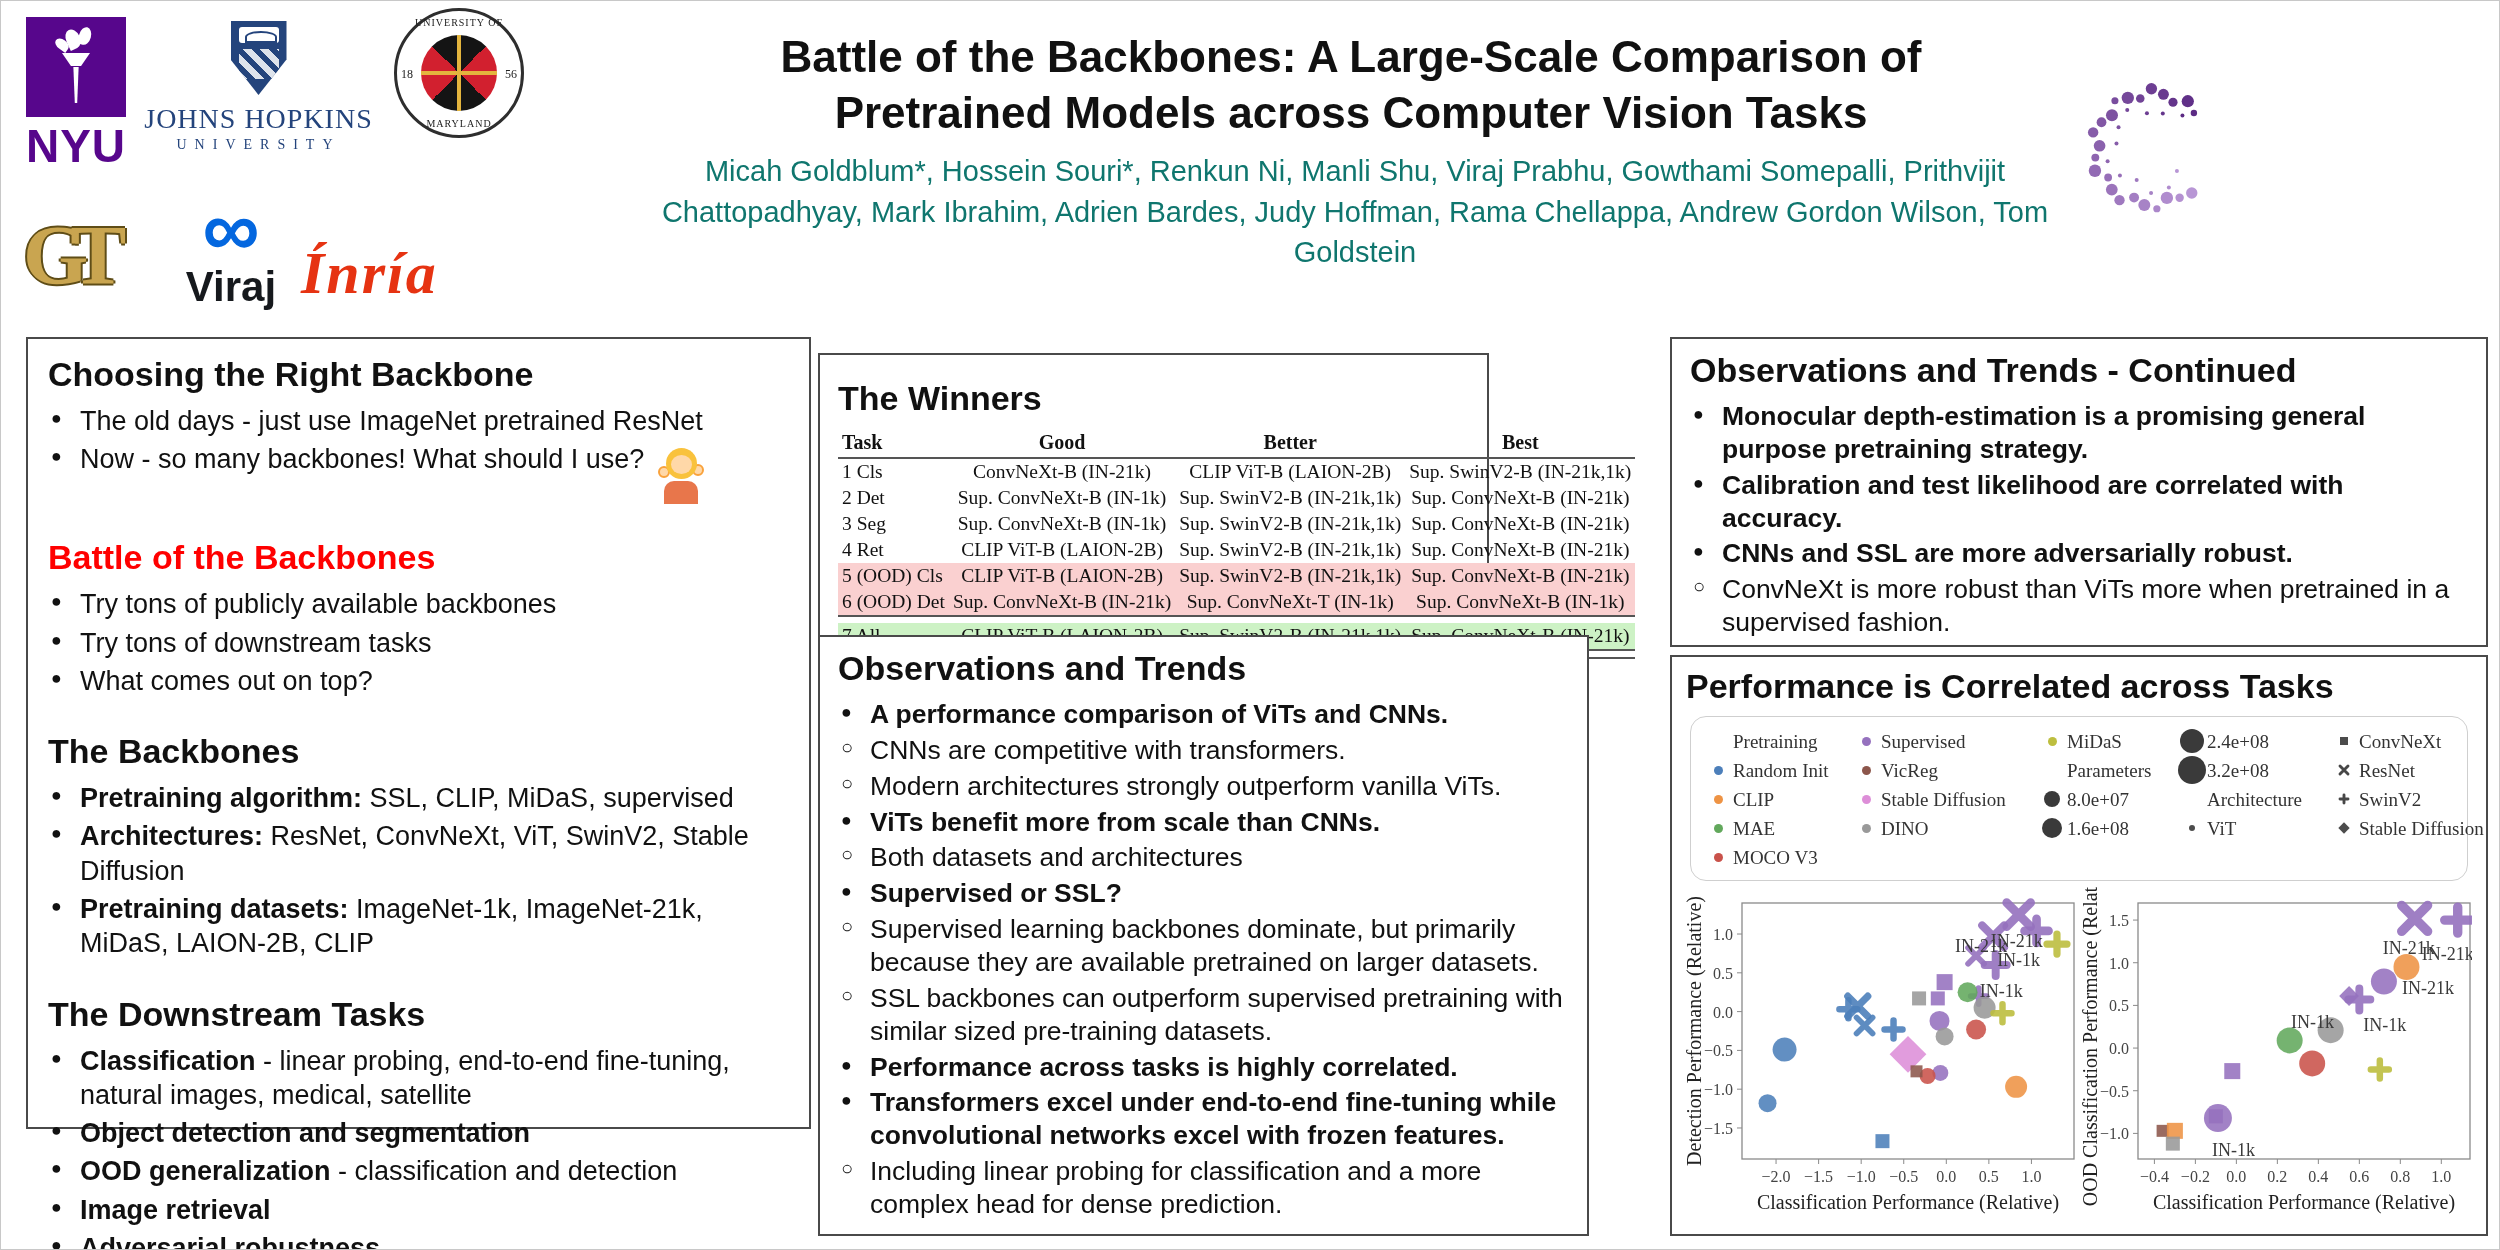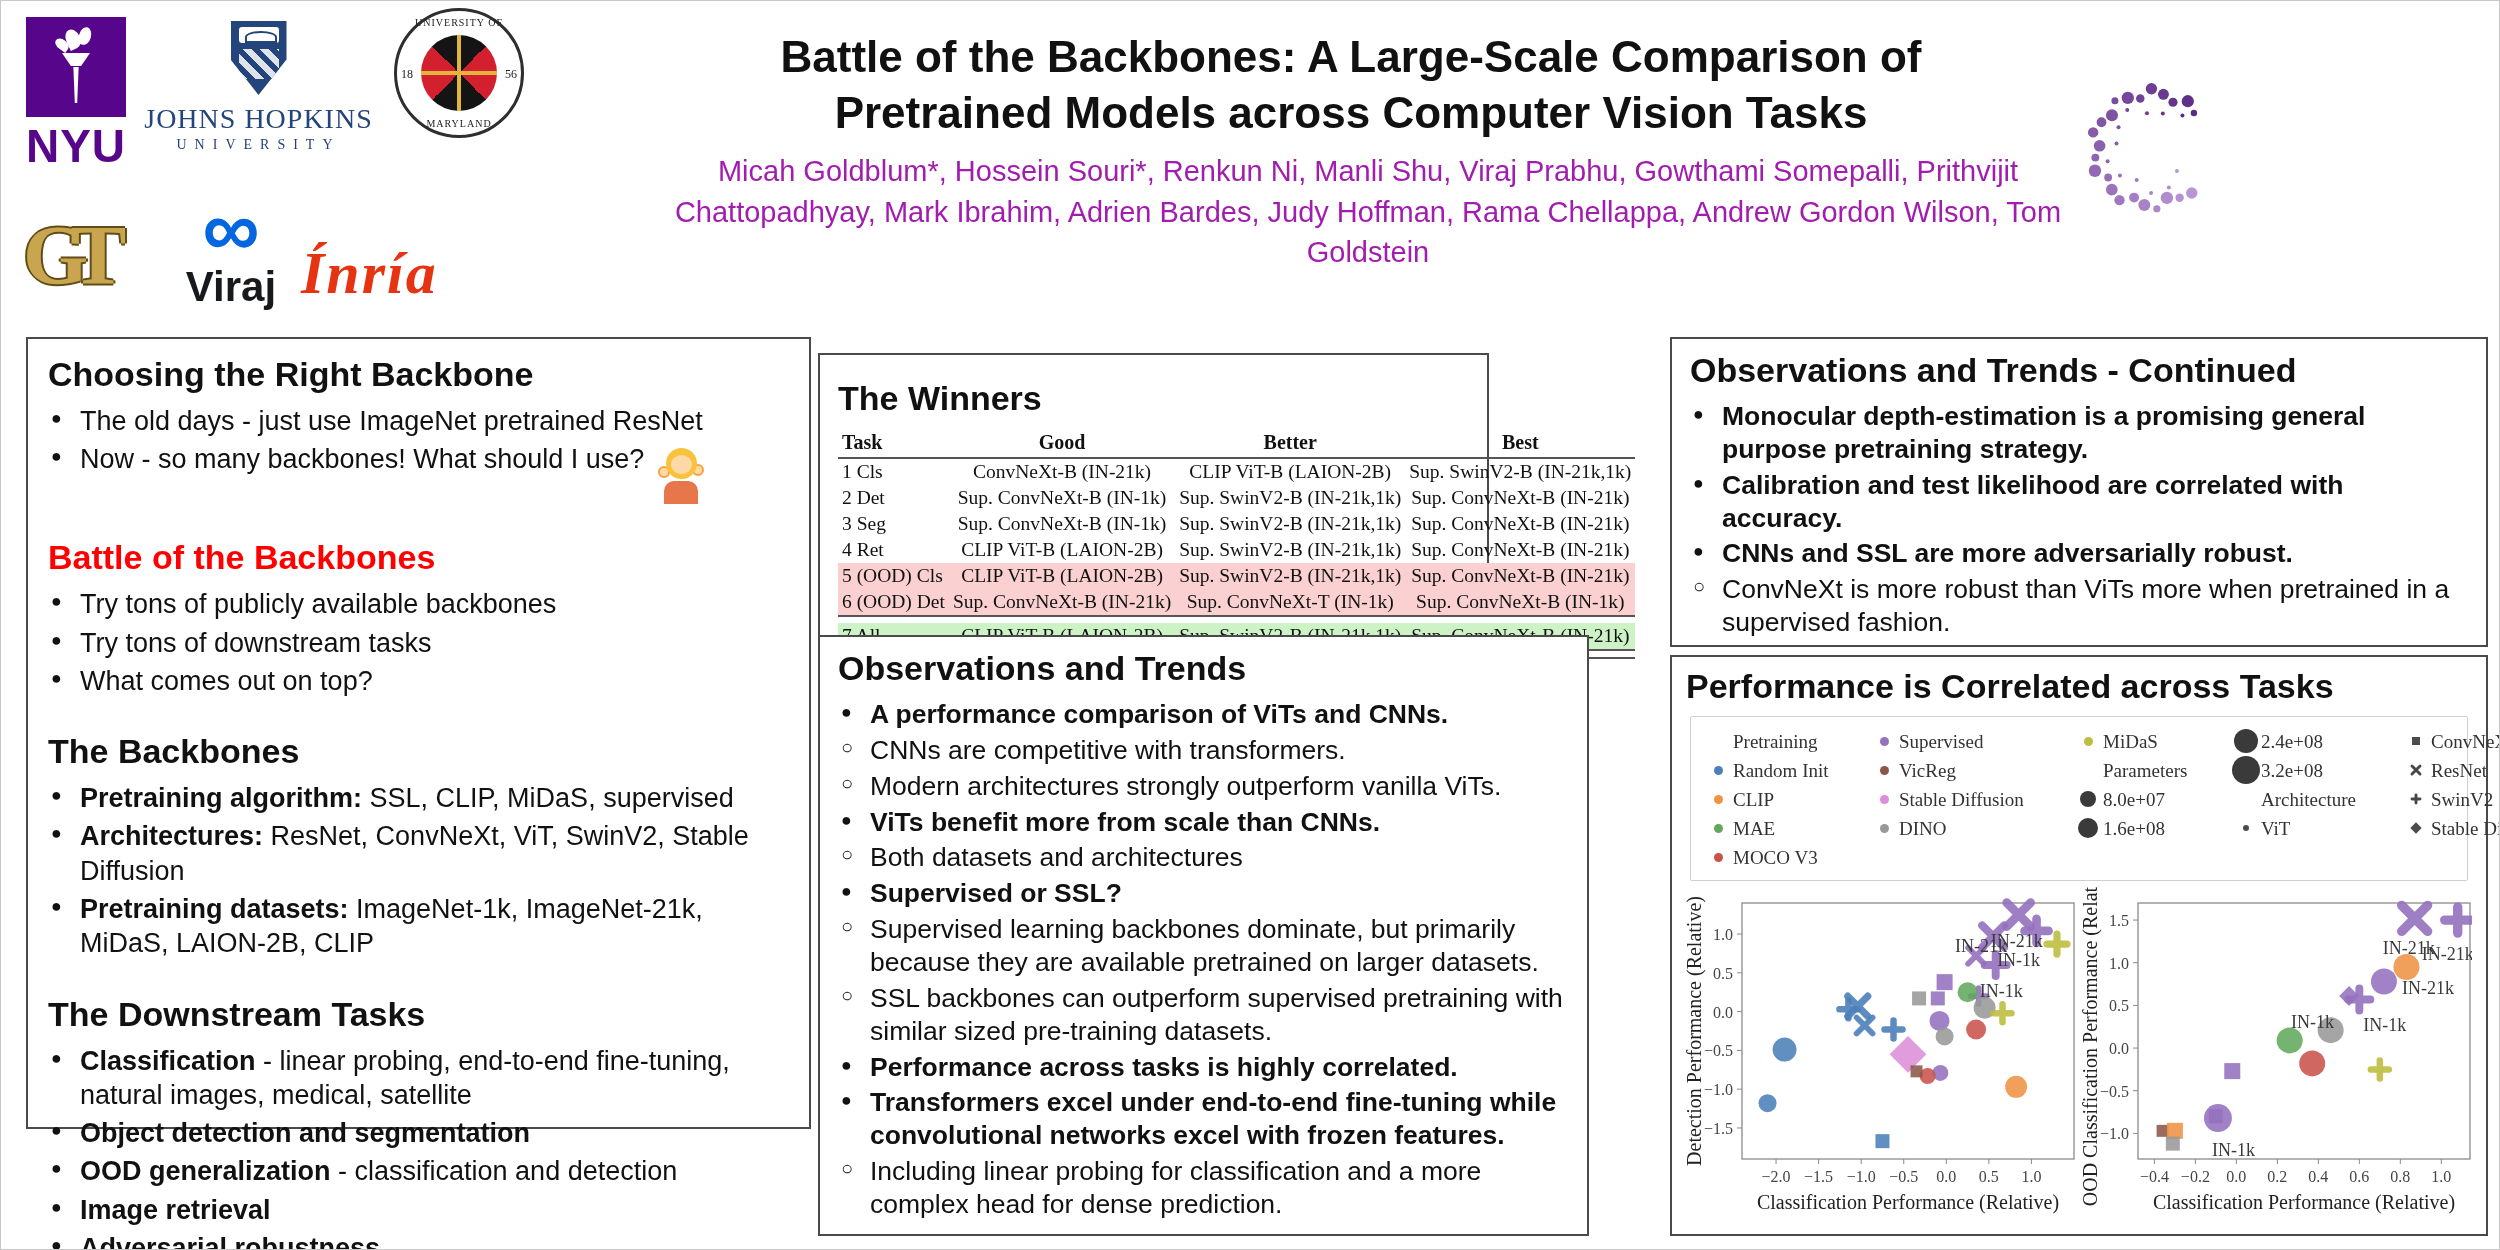--- a/index.html
+++ b/index.html
@@ -1,21 +1,21 @@
 <!DOCTYPE html>
 <html><head>
 <meta charset="utf-8">
 <style>
   html,body{margin:0;padding:0;background:#fff;}
   .poster{position:relative;width:2500px;height:1250px;background:#fff;font-family:"Liberation Sans",sans-serif;border:1px solid #c8c8c8;box-sizing:border-box;overflow:hidden;}
   .box{position:absolute;border:2px solid #4a4a4a;background:#fff;box-sizing:border-box;}
   
   .title-block{position:absolute;left:700px;top:28px;width:1300px;text-align:center;}
   .title{font-size:44px;font-weight:bold;color:#111;line-height:1.28;}
-  .authors{position:absolute;left:647px;top:150px;width:1440px;text-align:center;font-size:29px;color:#a21caf;line-height:1.4;}
+  .authors{position:absolute;left:634px;top:150px;width:1440px;text-align:center;font-size:29px;color:#0f766e;line-height:1.4;}
   
   .nyu-sq{position:absolute;left:25px;top:16px;width:100px;height:100px;background:#57068C;}
   .nyu-word{position:absolute;left:21px;top:118px;width:108px;text-align:center;font-size:46px;font-weight:bold;color:#57068C;letter-spacing:1px;}
   .torch-flame1,.torch-flame2,.torch-flame3{position:absolute;background:#fff;border-radius:50% 50% 50% 0;}
   .torch-flame1{left:40px;top:12px;width:14px;height:20px;transform:rotate(-25deg);}
   .torch-flame2{left:53px;top:10px;width:12px;height:18px;transform:rotate(15deg);}
   .torch-flame3{left:31px;top:20px;width:10px;height:15px;transform:rotate(-55deg);}
   .torch-cup{position:absolute;left:36px;top:36px;width:28px;height:13px;background:#fff;clip-path:polygon(0 0,100% 0,68% 100%,32% 100%);}
   .torch-stem{position:absolute;left:44px;top:50px;width:12px;height:36px;background:#fff;clip-path:polygon(28% 0,72% 0,60% 100%,40% 100%);}
   
@@ -72,21 +72,21 @@
   table.winners{width:100%;border-collapse:collapse;font-family:"Liberation Serif",serif;font-size:19.5px;color:#111;margin-top:6px;}
   table.winners th{font-weight:bold;font-size:20px;padding:3px 4px;border-bottom:2px solid #555;}
   table.winners th:first-child{text-align:left;}
   table.winners td{padding:2px 4px;text-align:center;white-space:nowrap;margin-top:48px;}
   table.winners td:first-child{text-align:left;}
   tr.pink td{background:#FAD0D0;}
   tr.green td{background:#CDF2C5;}
   tr.rule td{border-top:2px solid #555;height:6px;padding:0;background:#fff;}
   tr.rule2 td{border-top:2px solid #555;height:2px;padding:0;background:#fff;}
   
-  .legendbox{margin:10px 4px 6px 4px;border:1.5px solid #cfcfcf;border-radius:2px;padding:10px 8px 8px 12px;display:grid;grid-template-columns:148px 186px 140px 152px 156px;font-family:"Liberation Serif",serif;font-size:19px;color:#333;gap:18px;}
+  .legendbox{margin:10px 4px 6px 4px;border:1.5px solid #cfcfcf;border-radius:16px;padding:10px 8px 8px 12px;display:grid;grid-template-columns:148px 186px 140px 152px 156px;font-family:"Liberation Serif",serif;font-size:19px;color:#333;}
   .lrow{display:flex;align-items:center;height:29px;overflow:visible;}
   .lmark{width:30px;height:29px;flex:0 0 30px;display:flex;align-items:center;justify-content:center;}
   .ldot{width:9px;height:9px;border-radius:50%;}
   .plots{display:flex;gap:6px;margin-top:6px;}
   .plot text{font-family:"Liberation Serif",serif;}
   text.tick{font-size:16px;fill:#444;}
   text.axlab{font-size:20px;fill:#222;}
   text.ptlab{font-size:18px;fill:#3a3a3a;}
 </style>
 </head>

